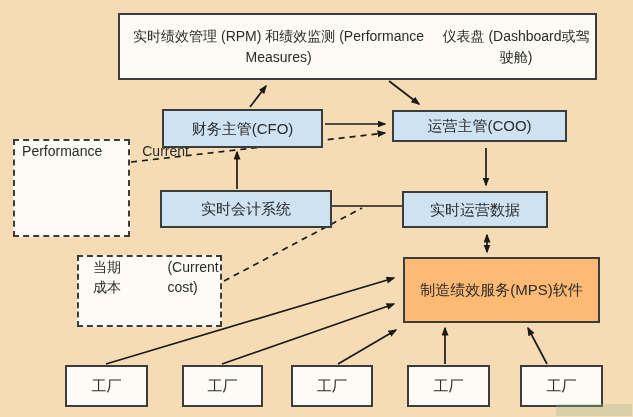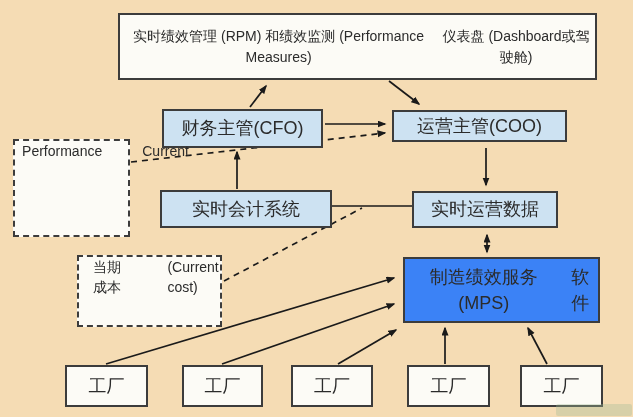--- a/index.html
+++ b/index.html
@@ -9,24 +9,24 @@
   }
   .node{
     position:absolute;box-sizing:border-box;display:flex;flex-direction:row;
     align-items:center;justify-content:center;color:#2b2b2b;line-height:1.45;
     text-align:center;
   }
   .solidbox{border:2px solid #3c3c3c;}
   .dashedbox{border:2px dashed #3c3c3c;}
   .bg-white{background:#fcfbf6;}
   .bg-blue{background:#cde2f2;}
-  .bg-pink{background:#3b82f6;}
+  .bg-pink{background:#fdba74;}
   .leftalign{align-items:flex-start;text-align:left;padding-left:14px;gap:40px;}
   .fs14{font-size:14px;}
-  .fs15{font-size:18px;}
+  .fs15{font-size:15px;}
   svg.arrows{position:absolute;left:0;top:0;width:633px;height:417px;pointer-events:none;}
   .watermark{position:absolute;left:556px;top:404px;width:76px;height:12px;
     background:rgba(160,185,150,0.35);border-radius:2px;}
 </style>
 </head>
 <body>
 
 <div class="canvas">
 
   <svg class="arrows" viewBox="0 0 633 417" xmlns="http://www.w3.org/2000/svg">
@@ -82,21 +82,21 @@
   <div class="node dashedbox bg-white leftalign fs14" style="left:13px;top:139px;width:117px;height:98px;justify-content:center;">
     <span>绩效目标</span>
     <span>Performance</span>
     <span>Current</span>
   </div>
 
   <div class="node solidbox bg-blue fs15" style="left:160px;top:190px;width:172px;height:38px;">
     <span>实时会计系统</span>
   </div>
 
-  <div class="node solidbox bg-blue fs15" style="left:412px;top:191px;width:146px;height:37px;">
+  <div class="node solidbox bg-blue fs15" style="left:402px;top:191px;width:146px;height:37px;">
     <span>实时运营数据</span>
   </div>
 
   <div class="node dashedbox bg-white leftalign fs14" style="left:77px;top:255px;width:145px;height:72px;">
     <span>当期成本</span>
     <span>(Current cost)</span>
   </div>
 
   <div class="node solidbox bg-pink fs15" style="left:403px;top:257px;width:197px;height:66px;">
     <span>制造绩效服务(MPS)</span>

